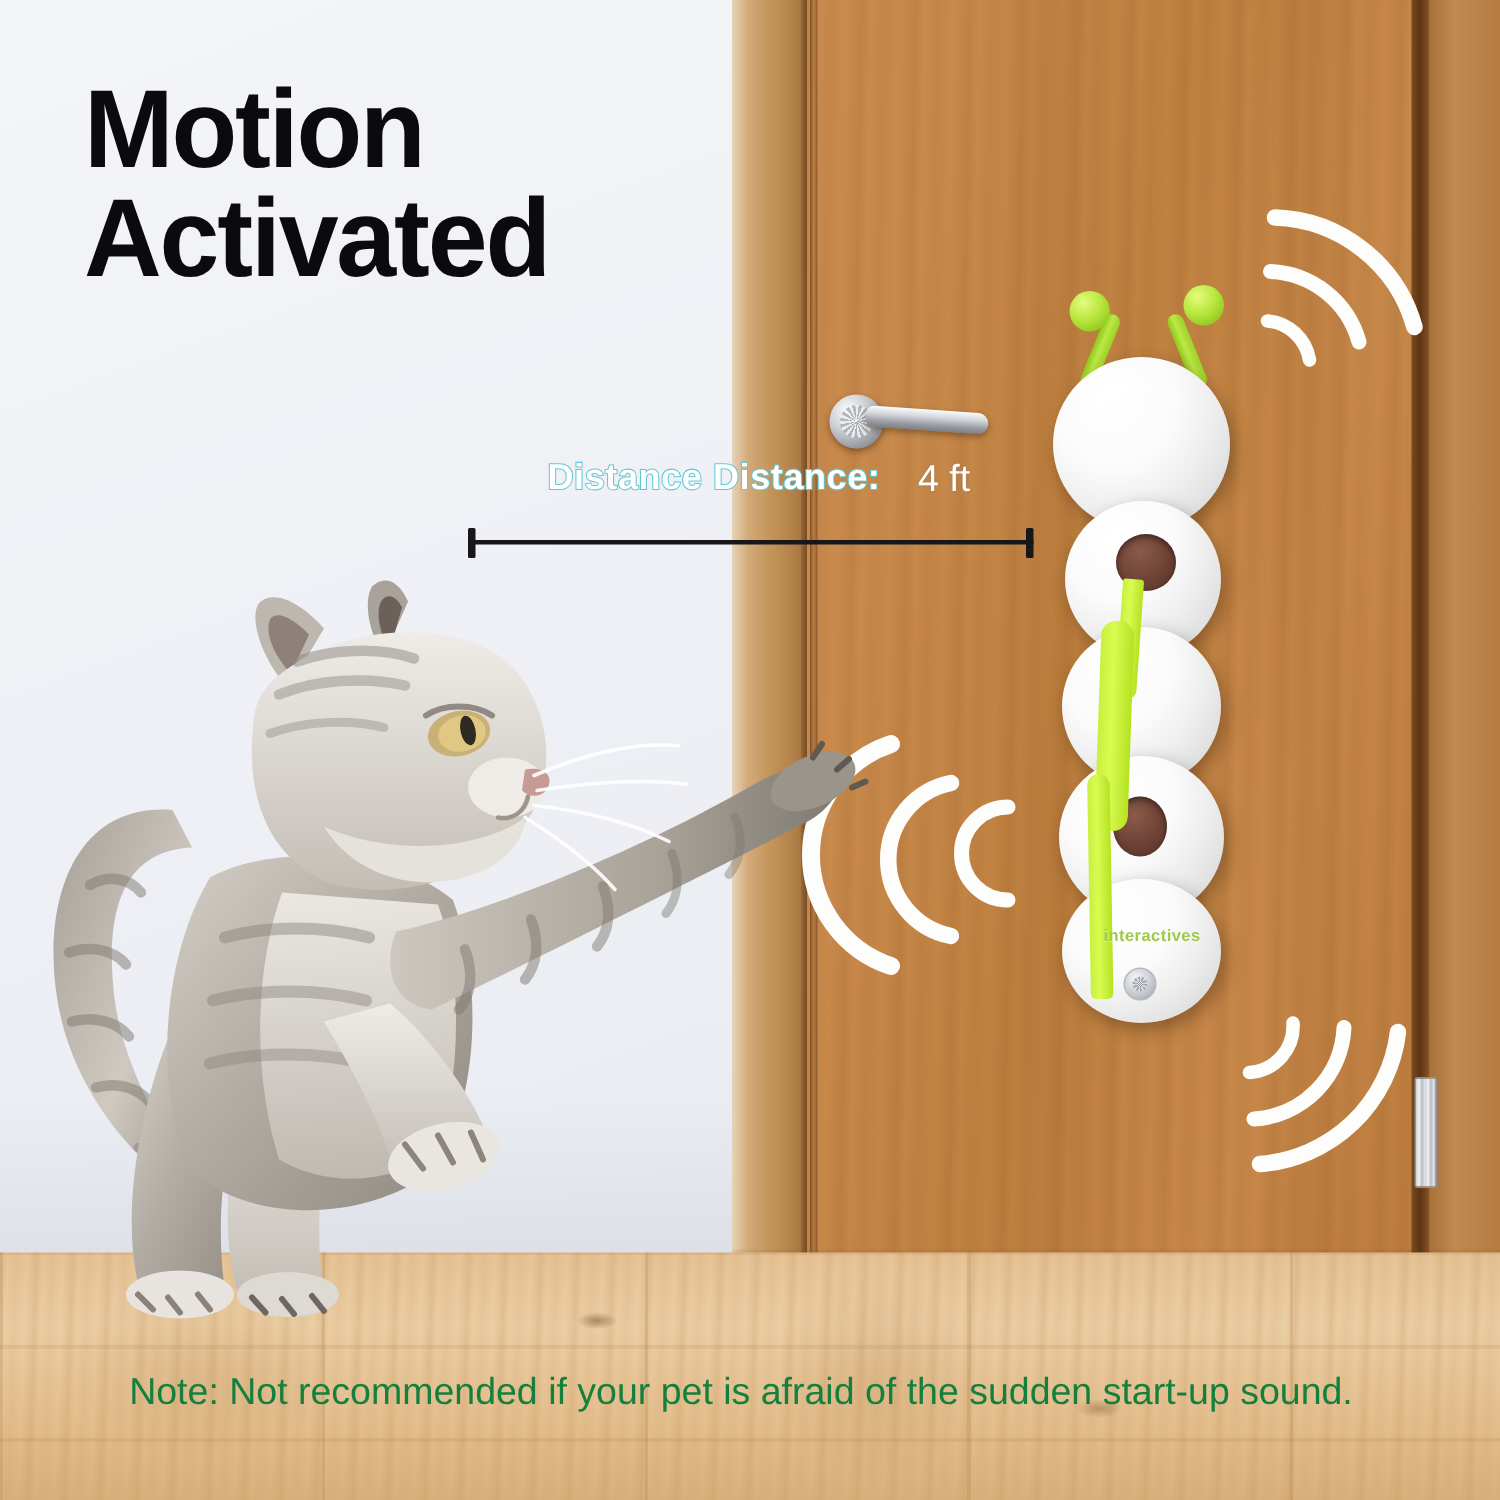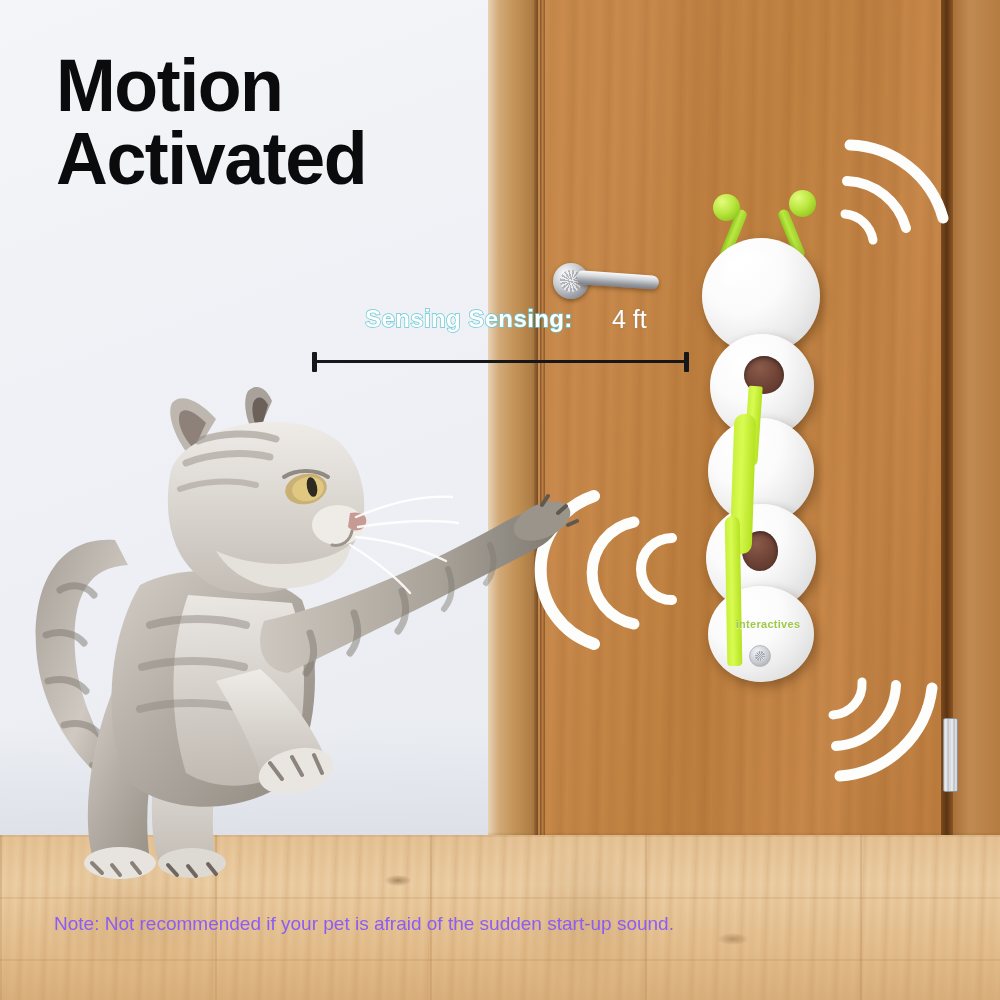--- a/index.html
+++ b/index.html
@@ -233,23 +233,24 @@
     position: absolute; left: 3px; top: 8px; width: 376px; height: 3px; background: #17171a;
   }
   .measure-cap {
     position: absolute; top: 0; width: 5px; height: 20px; background: #17171a; border-radius: 1px;
   }
   .cap-left { left: 2px; }
   .cap-right { left: 374px; }
 
   .note {
     position: absolute; left: 54px; top: 912px; width: 880px;
-    font-size: 19px; line-height: 1.28;
-    color: #8b5cf6;
+    font-size: 25px; line-height: 1.28;
+    color: #15803d;
     white-space: pre-line;
+    text-align: center;
   }
 </style>
 </head>
 <body>
 
 <div id="scene">
 
   <div class="wall">
     <div class="wall-shadow"></div>
   </div>
@@ -431,21 +432,21 @@
         </g>
 
         <path d="M 196 166 C 214 196 254 212 296 198 C 318 190 330 174 330 160 C 300 182 240 186 196 166 Z" fill="#e5e1db"></path>
       </g>
     </svg>
   </div>
 
   <div class="headline">Motion
 Activated</div>
 
-  <div class="dist-label">Sensing Sensing:</div>
+  <div class="dist-label">Distance Distance:</div>
   <div class="dist-value">4 ft</div>
 
   <div class="measure">
     <div class="measure-line"></div>
     <div class="measure-cap cap-left"></div>
     <div class="measure-cap cap-right"></div>
   </div>
 
   <div class="note">Note: Not recommended if your pet is afraid of the sudden start-up sound.</div>
 

